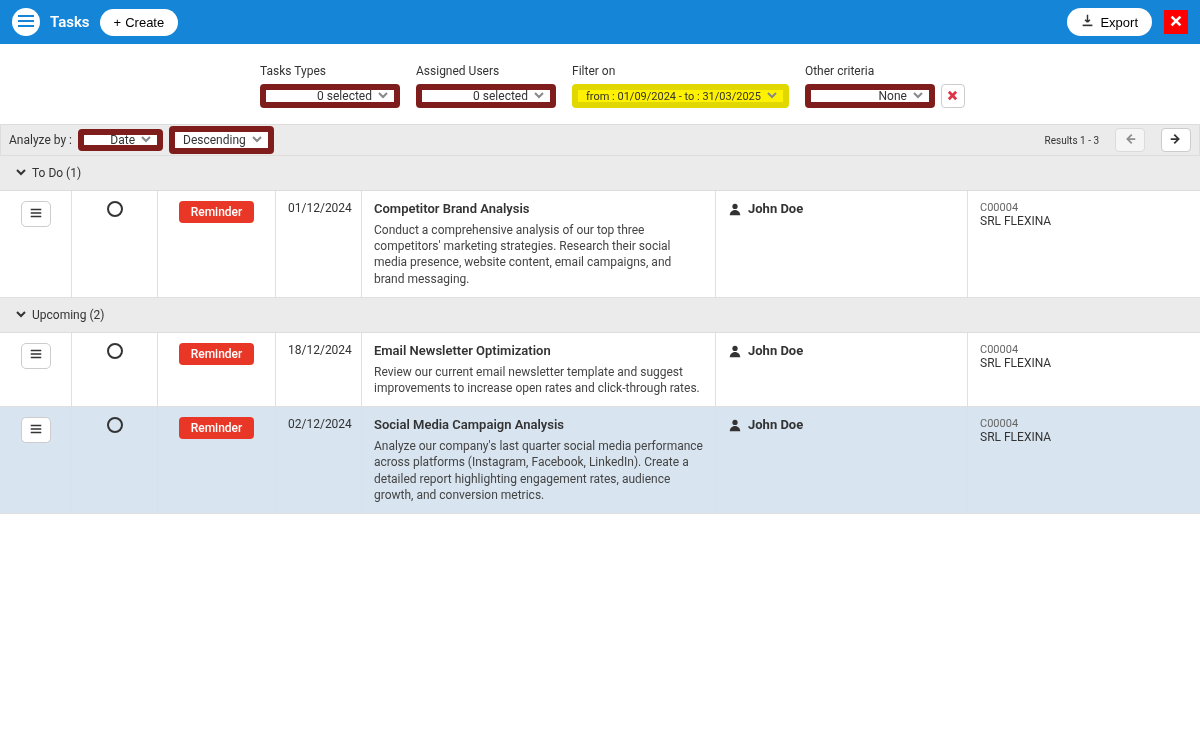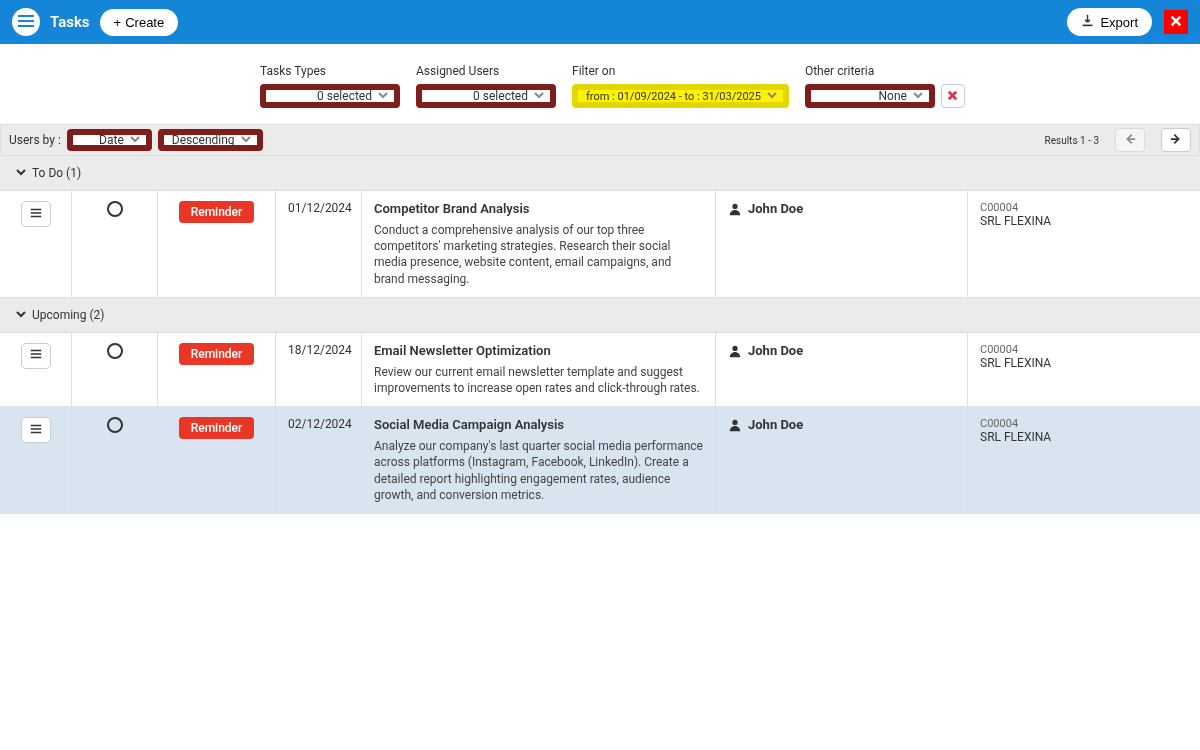--- a/index.html
+++ b/index.html
@@ -358,28 +358,28 @@
         <span><svg viewBox="0 0 12 12">
               <path d="M2 2l8 8M10 2l-8 8"></path>
             </svg></span>
       </div>
     </div>
   </div>
 </div>
 
 <div class="sortbar">
   <div class="sortbar-left">
-    <span>Users by :</span>
+    <span>Analyze by :</span>
     <div class="select-box" style="min-width:85px; height:22px;">
       <span>Date</span>
       <span class="chevron-down"><svg viewBox="0 0 10 10">
             <path d="M1 3l4 4 4-4"></path>
           </svg></span>
     </div>
-    <div class="select-box" style="min-width:85px; height:22px;">
+    <div class="select-box" style="min-width:85px; height:28px;">
       <span>Descending</span>
       <span class="chevron-down"><svg viewBox="0 0 10 10">
             <path d="M1 3l4 4 4-4"></path>
           </svg></span>
     </div>
   </div>
   <div class="sortbar-right">
     <span>Results 1 - 3</span>
     <div class="pager-btn disabled">
       <span><svg viewBox="0 0 16 16">

